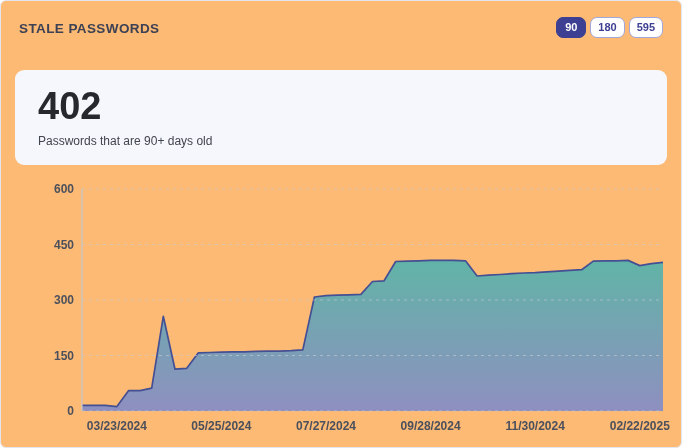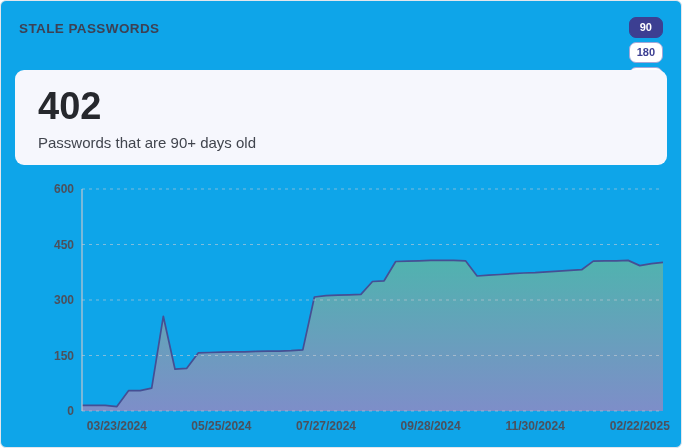--- a/index.html
+++ b/index.html
@@ -1,39 +1,39 @@
 <!DOCTYPE html>
 <html><head>
 <meta charset="utf-8">
 <style>
   * { margin:0; padding:0; box-sizing:border-box; }
   html,body { background:#fff; }
   body { font-family:"Liberation Sans","DejaVu Sans",sans-serif; }
   .card {
-    position:relative; width:682px; height:448px; background:#0ea5e9;
+    position:relative; width:682px; height:448px; background:#fdba74;
     border:1px solid #e3e6ec; border-radius:6px; overflow:hidden;
   }
   .card-title {
     position:absolute; left:18px; top:20px;
     font-size:13.5px; font-weight:700; letter-spacing:.4px; color:#3d4154;
   }
-  .btn-group { position:absolute; right:18px; top:16px; display:flex; gap:4px;flex-direction:column; }
+  .btn-group { position:absolute; right:18px; top:16px; display:flex; gap:4px; }
   .range-btn {
     min-width:30px; padding:4px 7px; font-family:inherit;
     font-size:11px; font-weight:700; line-height:1;
     color:#3c3f92; background:#ffffff; border:1px solid #a2a6d8;
     border-radius:7px; cursor:pointer;
   }
   .range-btn.active { background:#3c3f92; border-color:#3c3f92; color:#ffffff; }
   .stat-box {
     position:absolute; left:14px; right:14px; top:69px; height:95px;
     background:#f6f7fd; border-radius:9px; padding:13px 23px;
   }
   .stat-value { font-size:38px; font-weight:600; color:#26282d; line-height:1.25; }
-  .stat-desc { font-size:15px; font-weight:400; color:#41454e; margin-top:3px; }
+  .stat-desc { font-size:12px; font-weight:400; color:#41454e; margin-top:3px; }
   .chart-wrap { position:absolute; left:0; top:180px; width:682px; height:260px; }
   .chart-wrap svg { display:block; }
   .chart-wrap text { font-family:"Liberation Sans","DejaVu Sans",sans-serif; font-size:12px; font-weight:700; fill:#4c505c; }
 </style>
 </head>
 <body>
 
 <div class="card">
 
   <div class="card-title">STALE PASSWORDS</div>

